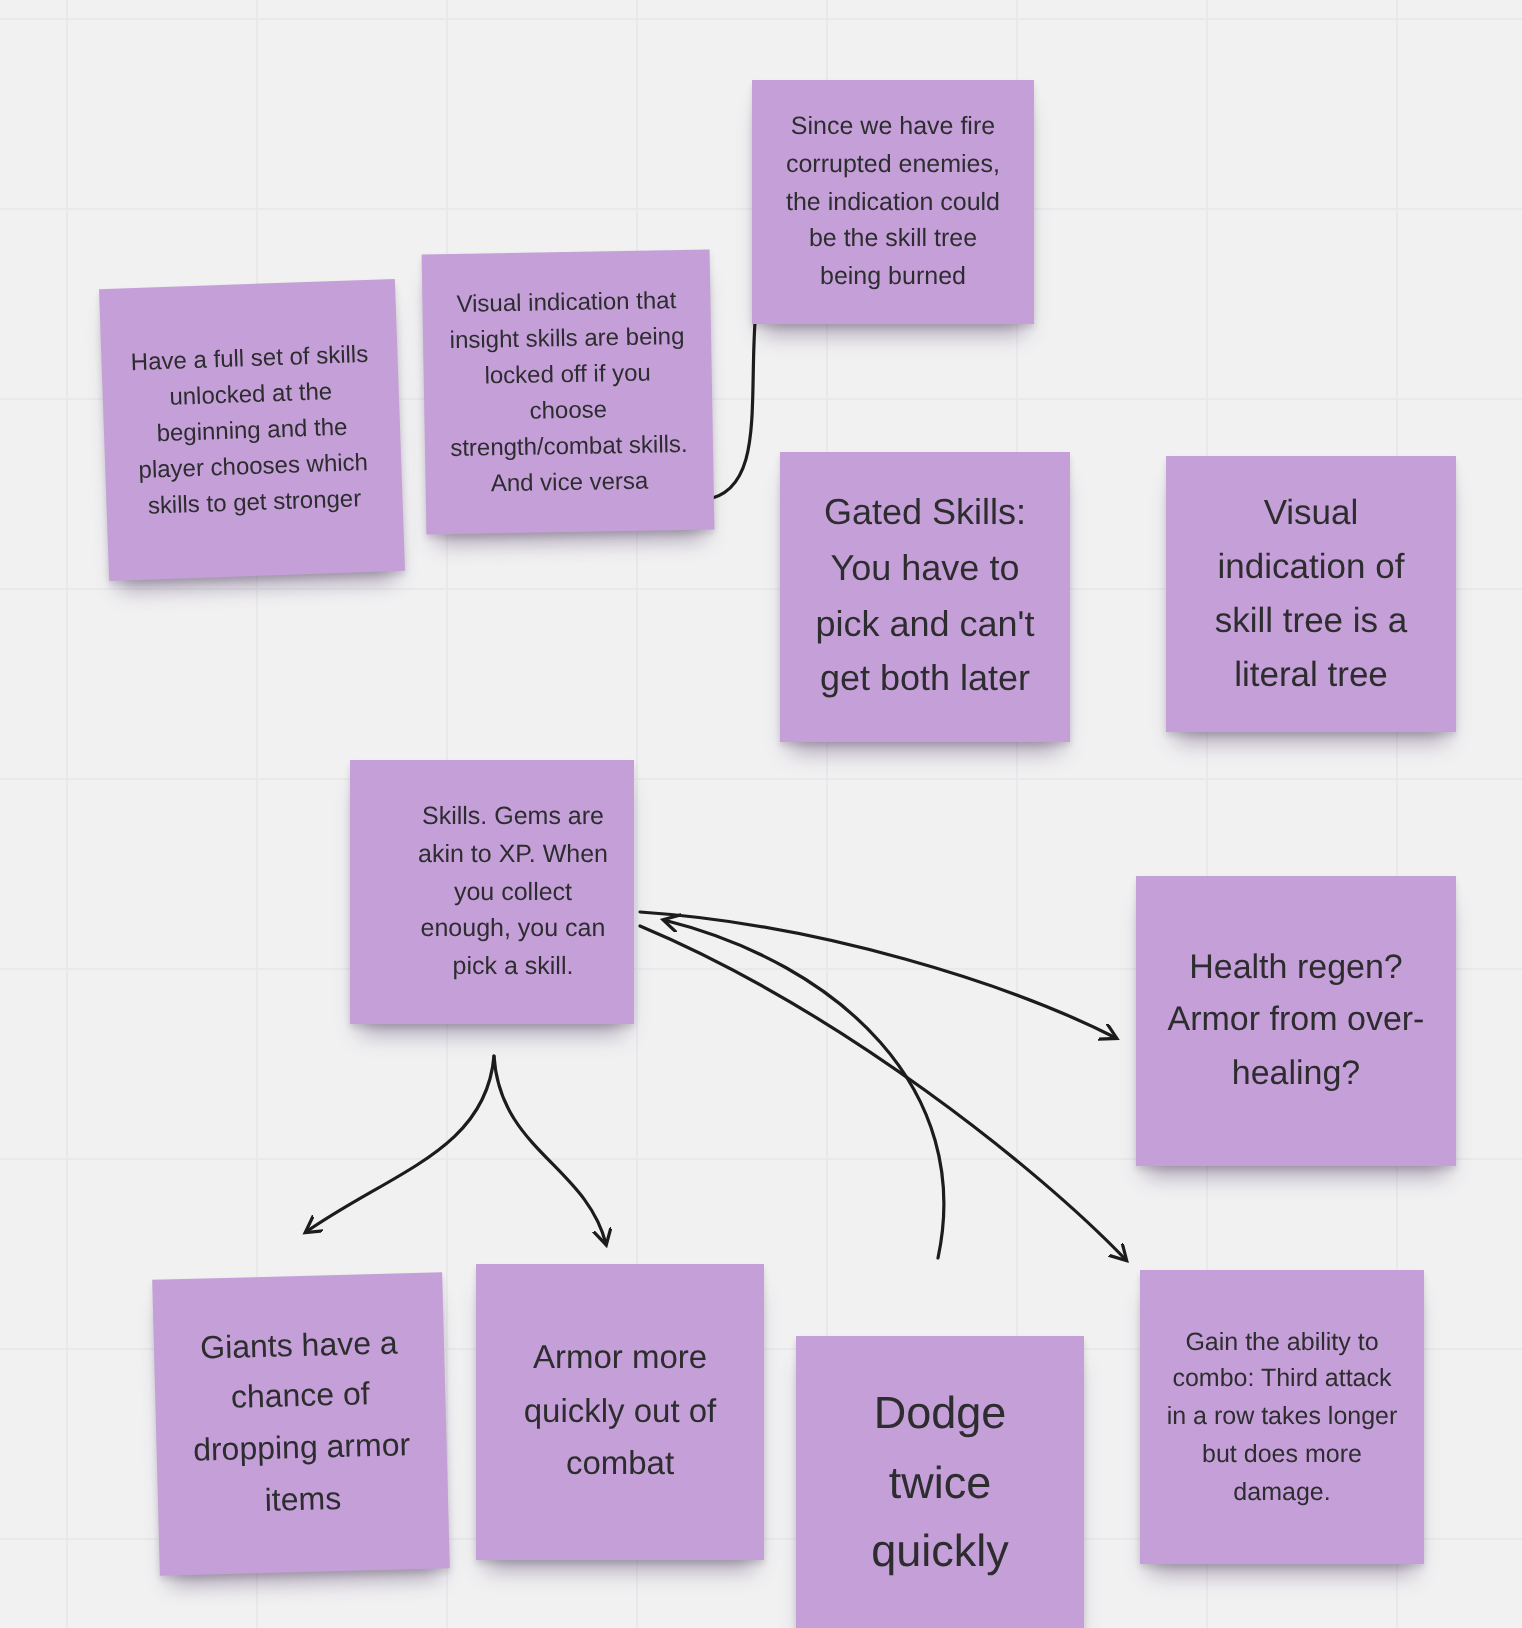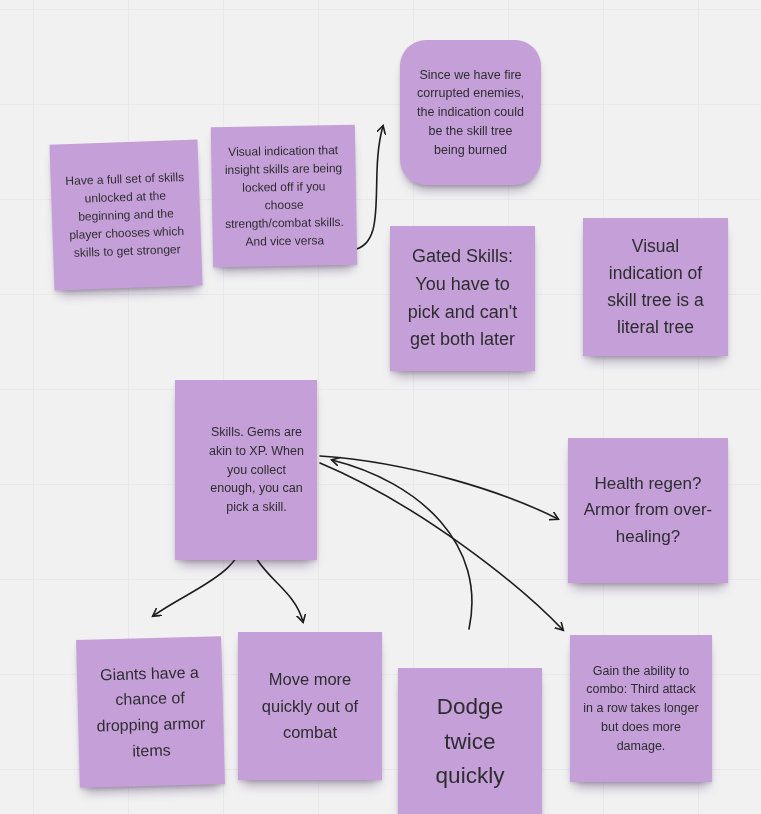--- a/index.html
+++ b/index.html
@@ -36,24 +36,24 @@
     text-align: center;
     padding: 10px 12px;
     line-height: 1.5;
     box-shadow: 0 9px 11px -5px rgba(70, 45, 90, 0.45), 0 2px 3px rgba(0, 0, 0, 0.12);
     cursor: default;
   }
   .note-text { display: block; width: 100%; }
 
   .n1  { left: 52px;  top: 142px; width: 148px; height: 146px; font-size: 12px;   transform: rotate(-2deg); }
   .n2  { left: 212px; top: 126px; width: 144px; height: 140px; font-size: 12px;   transform: rotate(-1deg); }
-  .n3  { left: 400px; top: 40px;  width: 141px; height: 145px; font-size: 12.5px; border-radius: 26px; }
+  .n3  { left: 376px; top: 40px;  width: 141px; height: 122px; font-size: 12.5px; }
   .n4  { left: 390px; top: 226px; width: 145px; height: 145px; font-size: 18px;   line-height: 1.55; }
-  .n5  { left: 583px; top: 218px; width: 145px; height: 138px; font-size: 17.5px; line-height: 1.55; }
-  .n6  { left: 175px; top: 380px; width: 142px; height: 180px; font-size: 12.5px; padding-left: 33px; }
+  .n5  { left: 583px; top: 228px; width: 145px; height: 138px; font-size: 17.5px; line-height: 1.55; }
+  .n6  { left: 175px; top: 380px; width: 142px; height: 132px; font-size: 12.5px; padding-left: 33px; }
   .n7  { left: 78px;  top: 638px; width: 145px; height: 148px; font-size: 16px;   line-height: 1.6; transform: rotate(-1.5deg); }
   .n8  { left: 238px; top: 632px; width: 144px; height: 148px; font-size: 16.5px; line-height: 1.6; }
   .n9  { left: 398px; top: 668px; width: 144px; height: 148px; font-size: 22.5px; line-height: 1.55; }
   .n10 { left: 568px; top: 438px; width: 160px; height: 145px; font-size: 17px;   line-height: 1.55; }
   .n11 { left: 570px; top: 635px; width: 142px; height: 147px; font-size: 12.5px; justify-content: flex-end; }
 </style>
 </head>
 <body>
 
 <div class="canvas">
@@ -96,21 +96,21 @@
 
   <div class="note n6">
     <span class="note-text">Skills. Gems are akin to XP. When you collect enough, you can pick a skill.</span>
   </div>
 
   <div class="note n7">
     <span class="note-text">Giants have a chance of dropping armor items</span>
   </div>
 
   <div class="note n8">
-    <span class="note-text">Move more quickly out of combat</span>
+    <span class="note-text">Armor more quickly out of combat</span>
   </div>
 
   <div class="note n9">
     <span class="note-text">Dodge twice quickly</span>
   </div>
 
   <div class="note n10">
     <span class="note-text">Health regen? Armor from over-healing?</span>
   </div>
 

